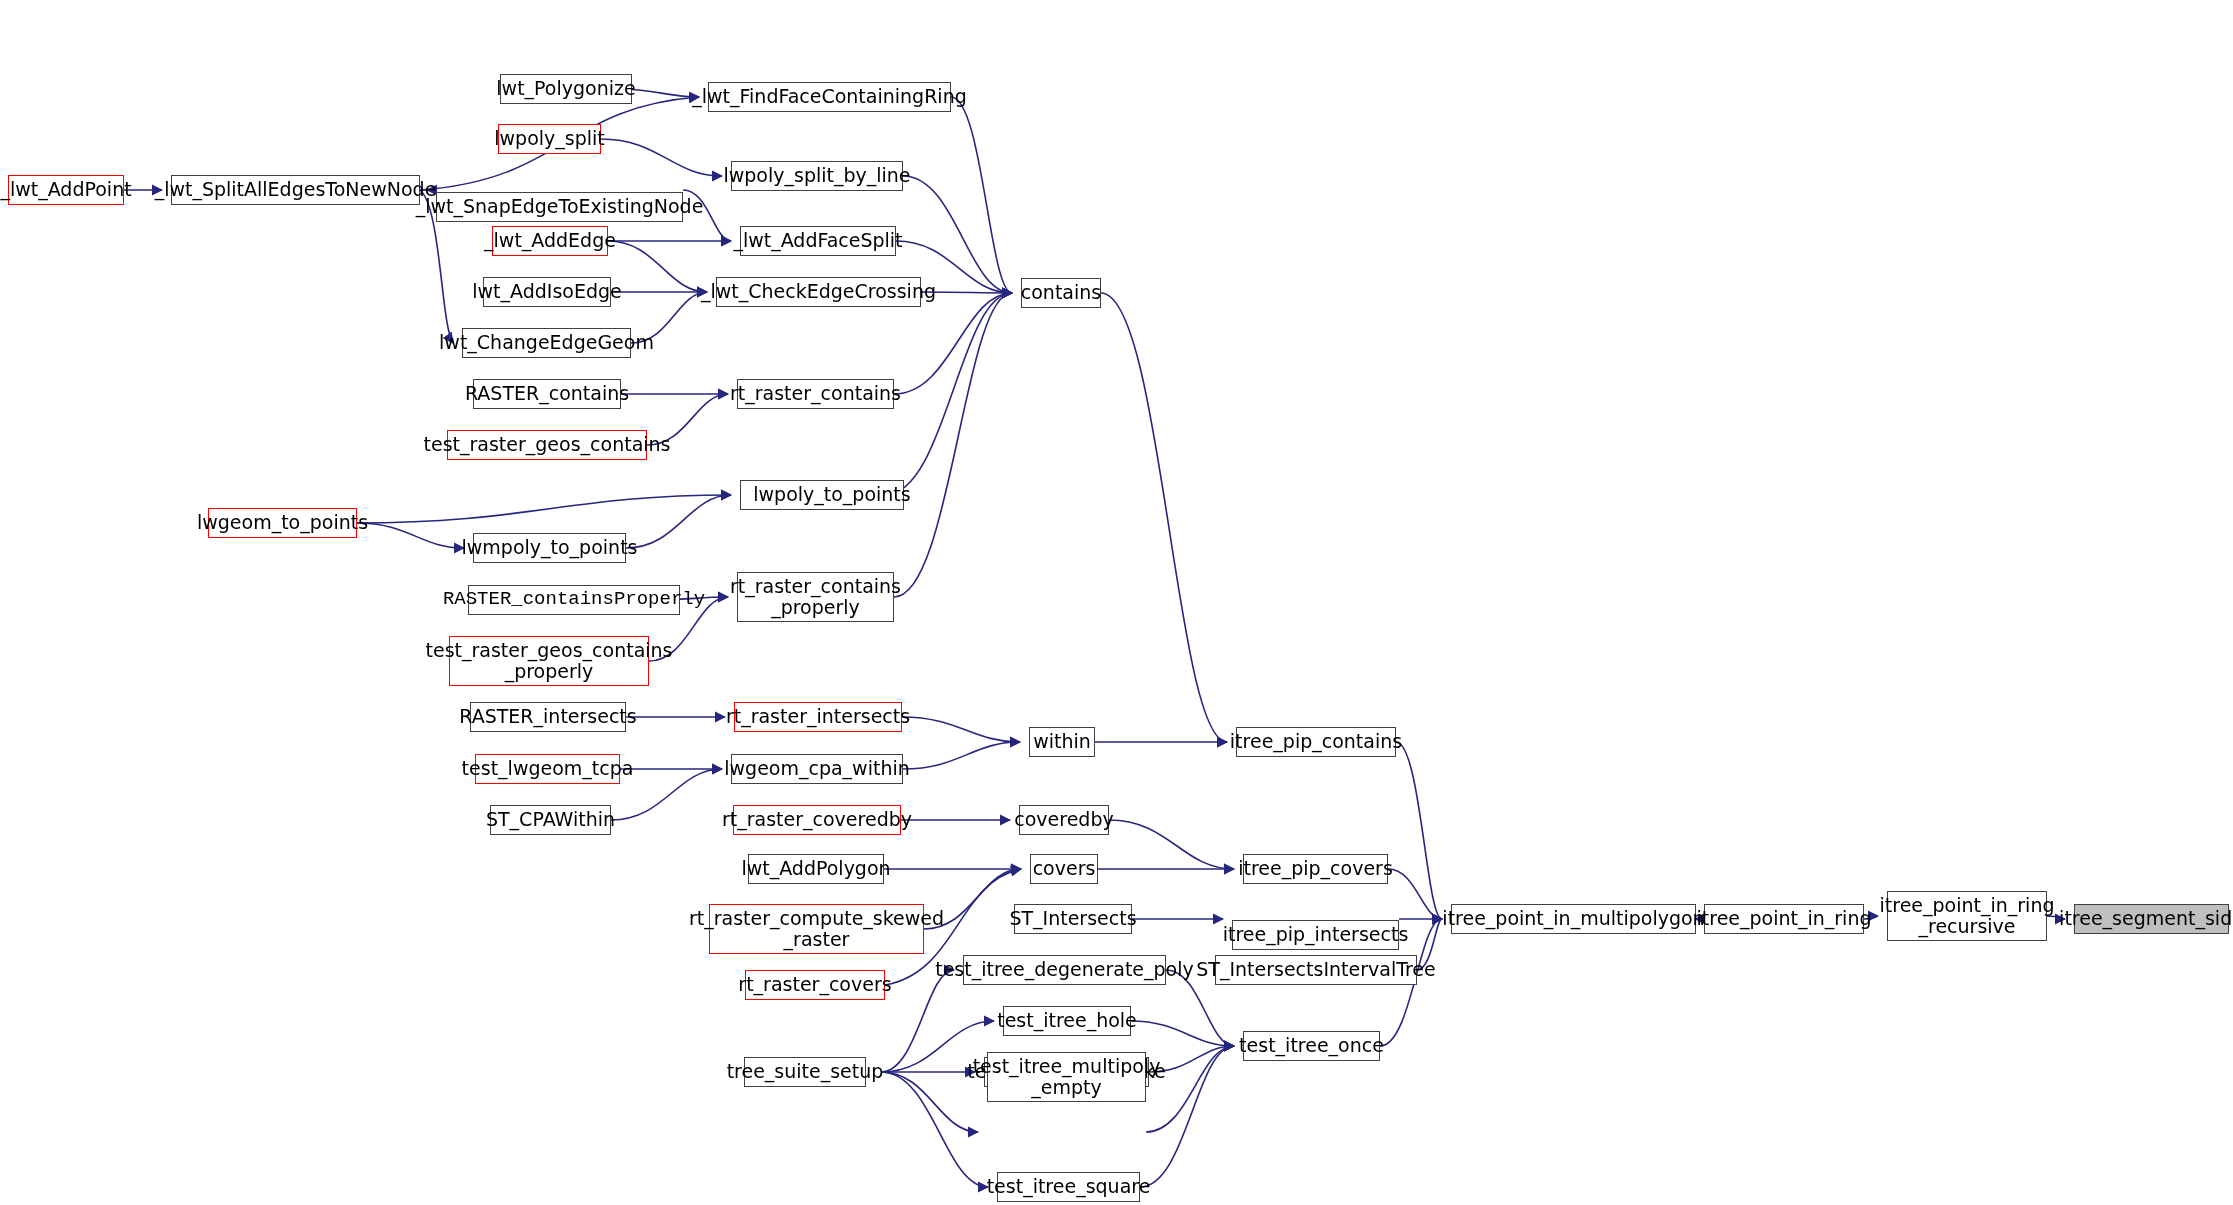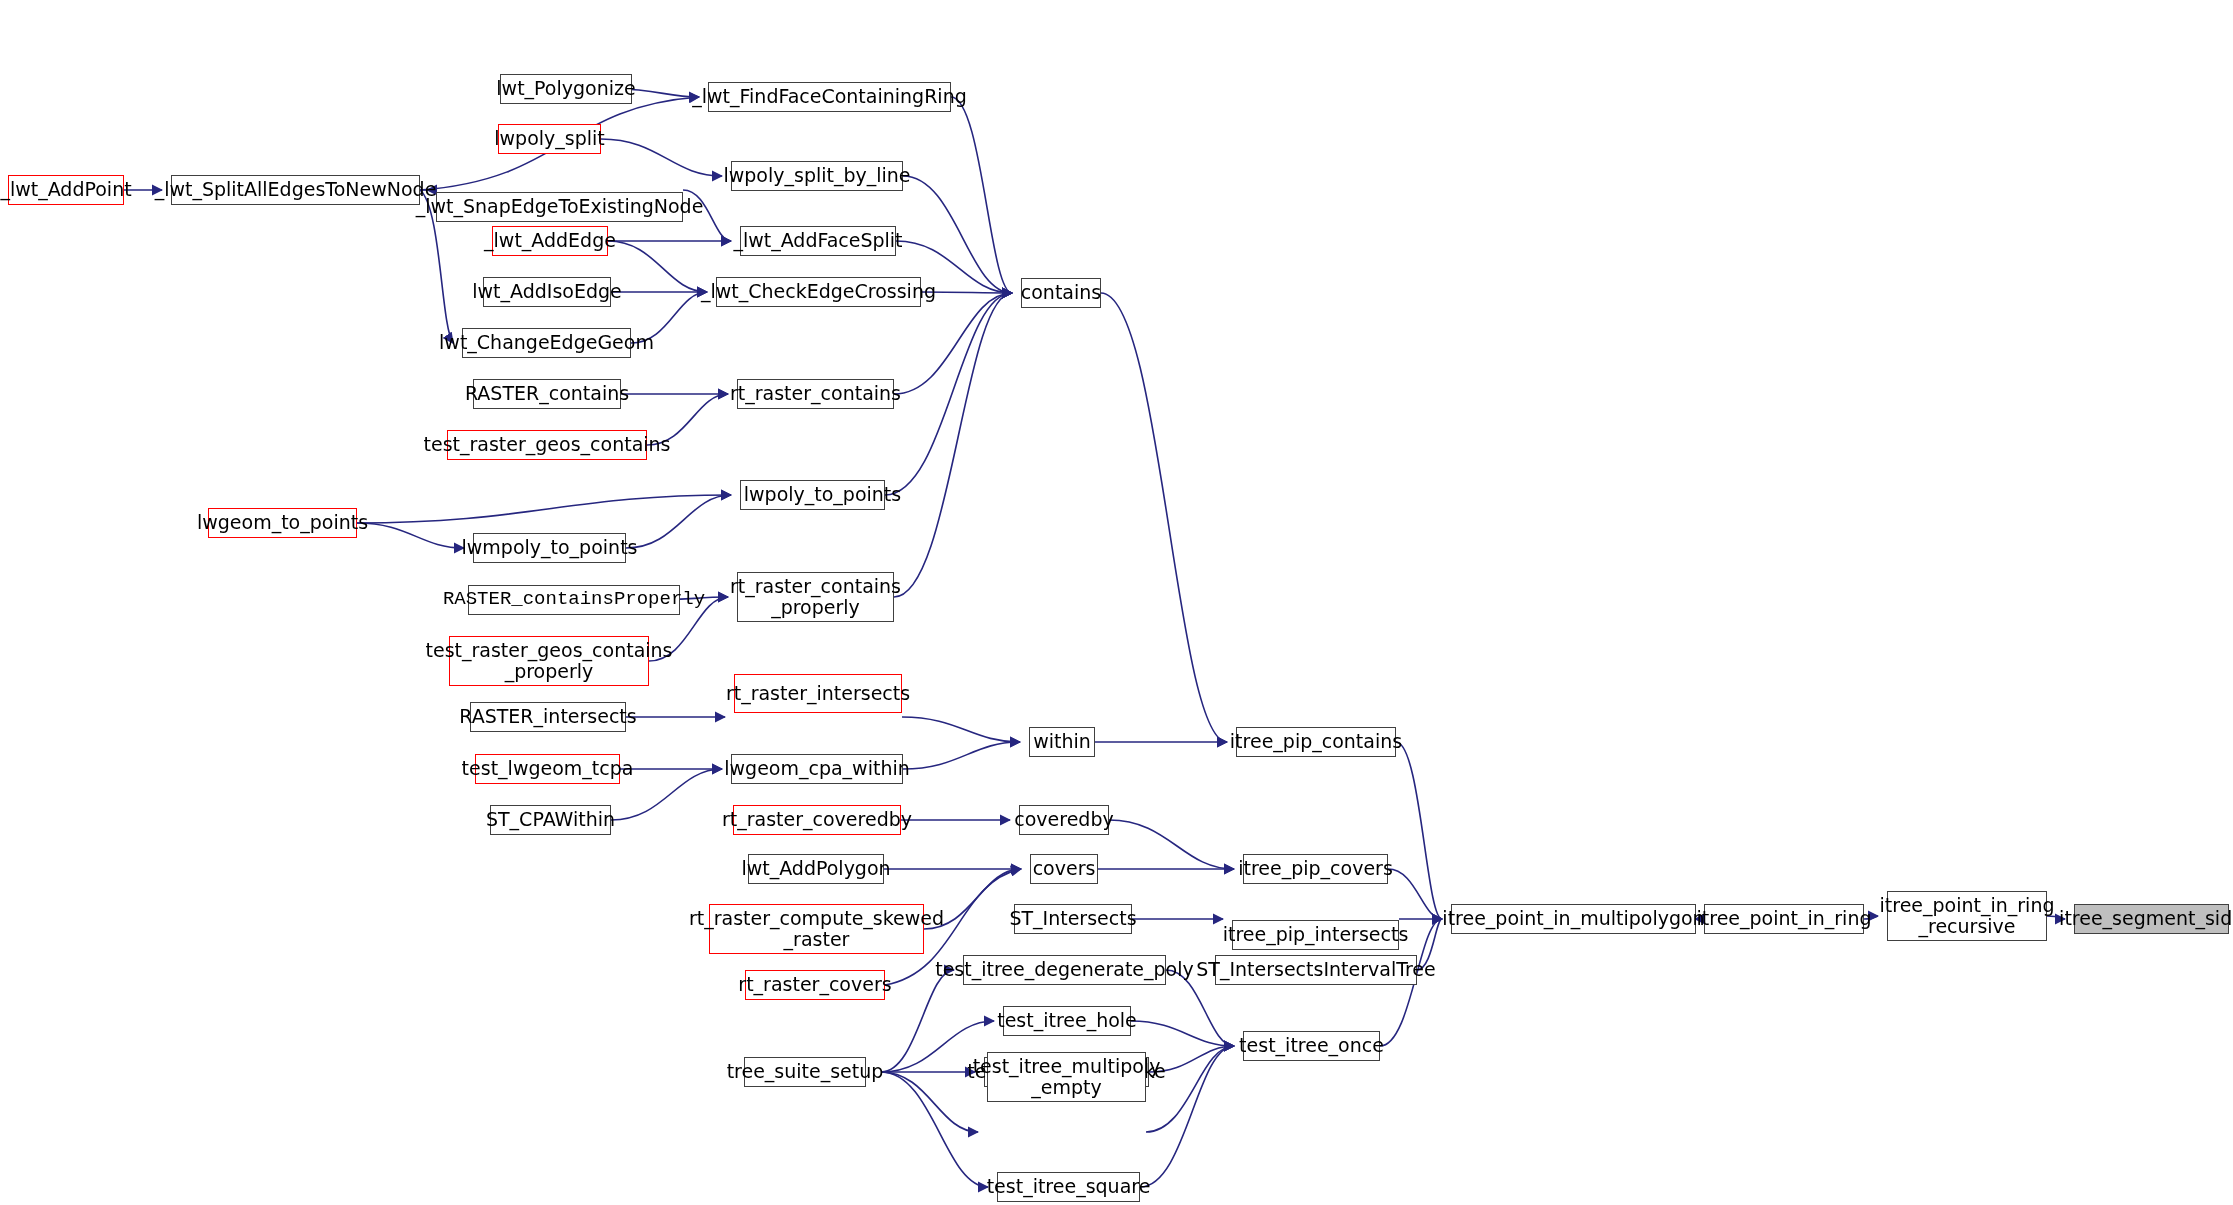--- a/index.html
+++ b/index.html
@@ -137,24 +137,24 @@
       <div class="node" style="left: 490px; top: 805px; width: 121px; height: 30px;">ST_CPAWithin</div>
       <div class="node" style="left: 748px; top: 854px; width: 136px; height: 30px;">lwt_AddPolygon</div>
       <div class="node red" style="left: 709px; top: 904px; width: 215px; height: 50px;">rt_raster_compute_skewed
 _raster</div>
       <div class="node red" style="left: 745px; top: 970px; width: 140px; height: 30px;">rt_raster_covers</div>
       <div class="node" style="left: 708px; top: 82px; width: 243px; height: 30px;">_lwt_FindFaceContainingRing</div>
       <div class="node" style="left: 731px; top: 161px; width: 172px; height: 30px;">lwpoly_split_by_line</div>
       <div class="node" style="left: 740px; top: 226px; width: 156px; height: 30px;">_lwt_AddFaceSplit</div>
       <div class="node" style="left: 716px; top: 277px; width: 205px; height: 30px;">_lwt_CheckEdgeCrossing</div>
       <div class="node" style="left: 737px; top: 379px; width: 157px; height: 30px;">rt_raster_contains</div>
-      <div class="node" style="left: 740px; top: 480px; width: 145px; height: 30px; padding-left: 24px;">lwpoly_to_points</div>
+      <div class="node" style="left: 740px; top: 480px; width: 164px; height: 30px; padding-left: 24px;">lwpoly_to_points</div>
       <div class="node" style="left: 737px; top: 572px; width: 157px; height: 50px;">rt_raster_contains
 _properly</div>
-      <div class="node red" style="left: 734px; top: 674px; width: 168px; height: 39px;">rt_raster_intersects</div>
+      <div class="node red" style="left: 734px; top: 702px; width: 168px; height: 30px;">rt_raster_intersects</div>
       <div class="node" style="left: 731px; top: 754px; width: 172px; height: 30px;">lwgeom_cpa_within</div>
       <div class="node red" style="left: 733px; top: 805px; width: 168px; height: 30px;">rt_raster_coveredby</div>
       <div class="node" style="left: 1014px; top: 904px; width: 118px; height: 30px;">ST_Intersects</div>
       <div class="node" style="left: 963px; top: 955px; width: 203px; height: 30px;">test_itree_degenerate_poly</div>
       <div class="node" style="left: 1003px; top: 1006px; width: 128px; height: 30px;">test_itree_hole</div>
       <div class="node" style="left: 744px; top: 1057px; width: 122px; height: 30px;">tree_suite_setup</div>
       <div class="node" style="left: 984px; top: 1057px; width: 165px; height: 30px;">test_itree_hole_spike</div>
       <div class="node" style="left: 987px; top: 1052px; width: 159px; height: 50px;">test_itree_multipoly
 _empty</div>
       <div class="node" style="left: 997px; top: 1172px; width: 143px; height: 30px;">test_itree_square</div>

